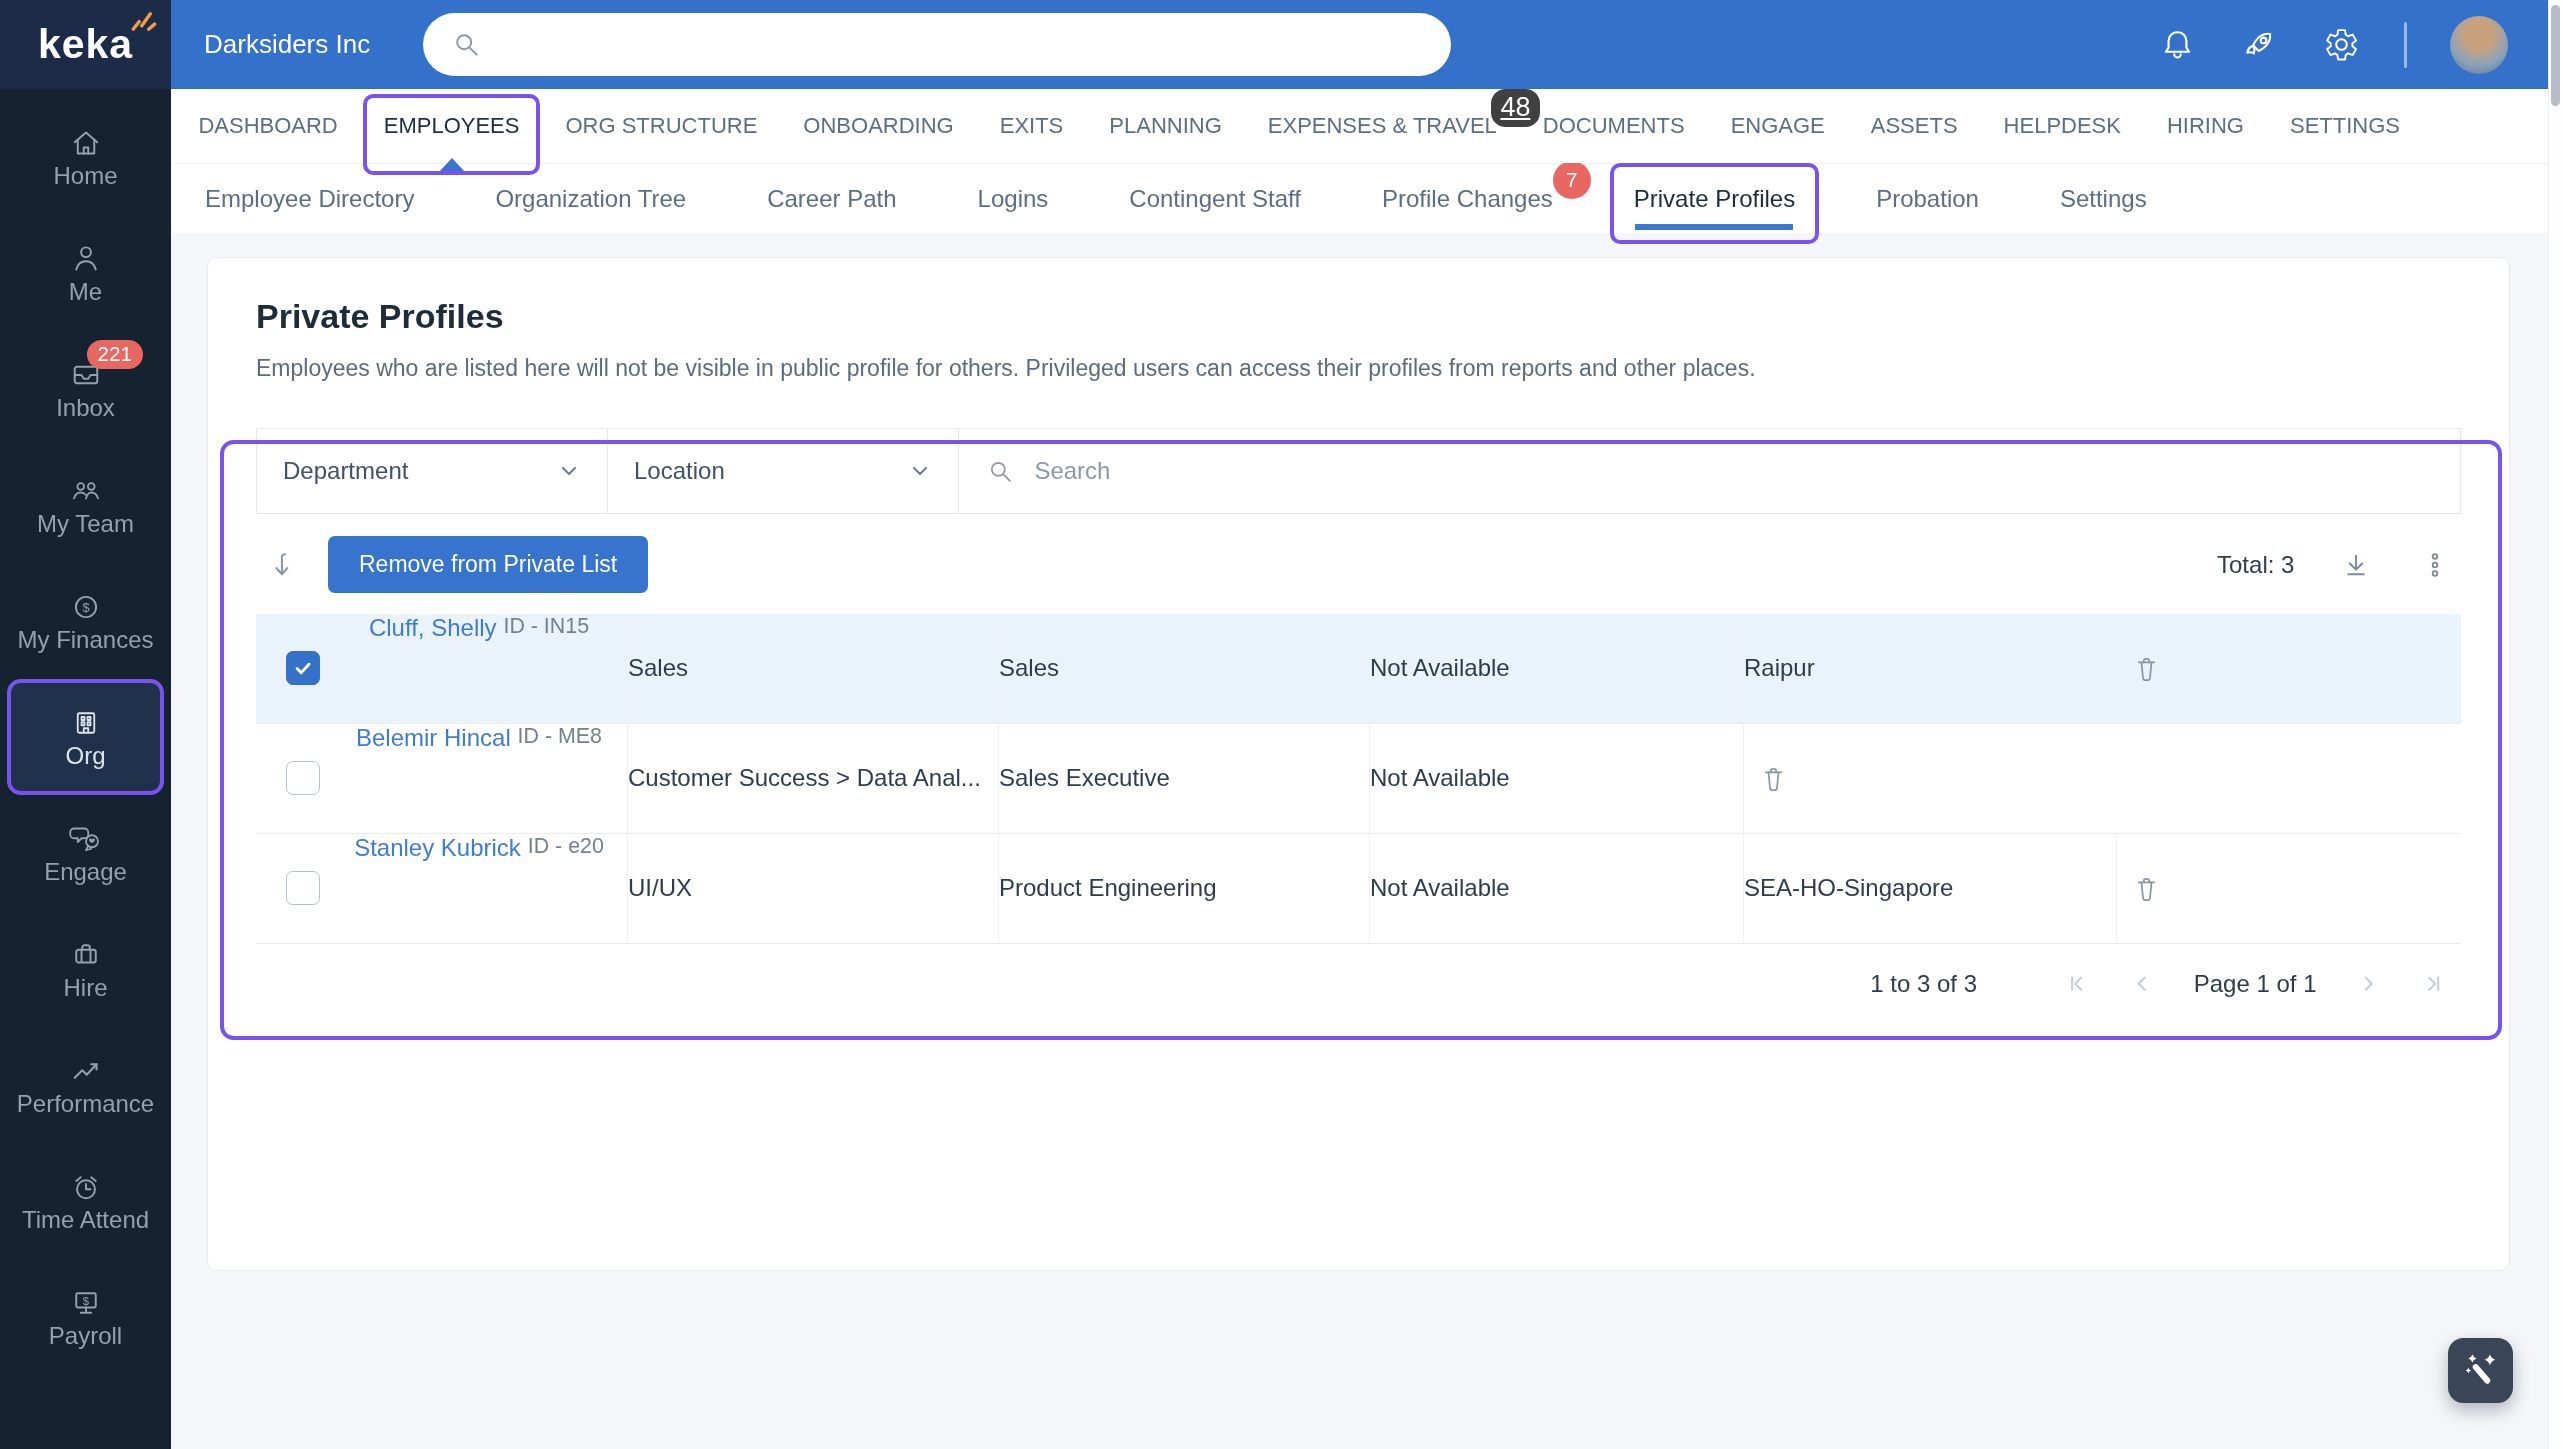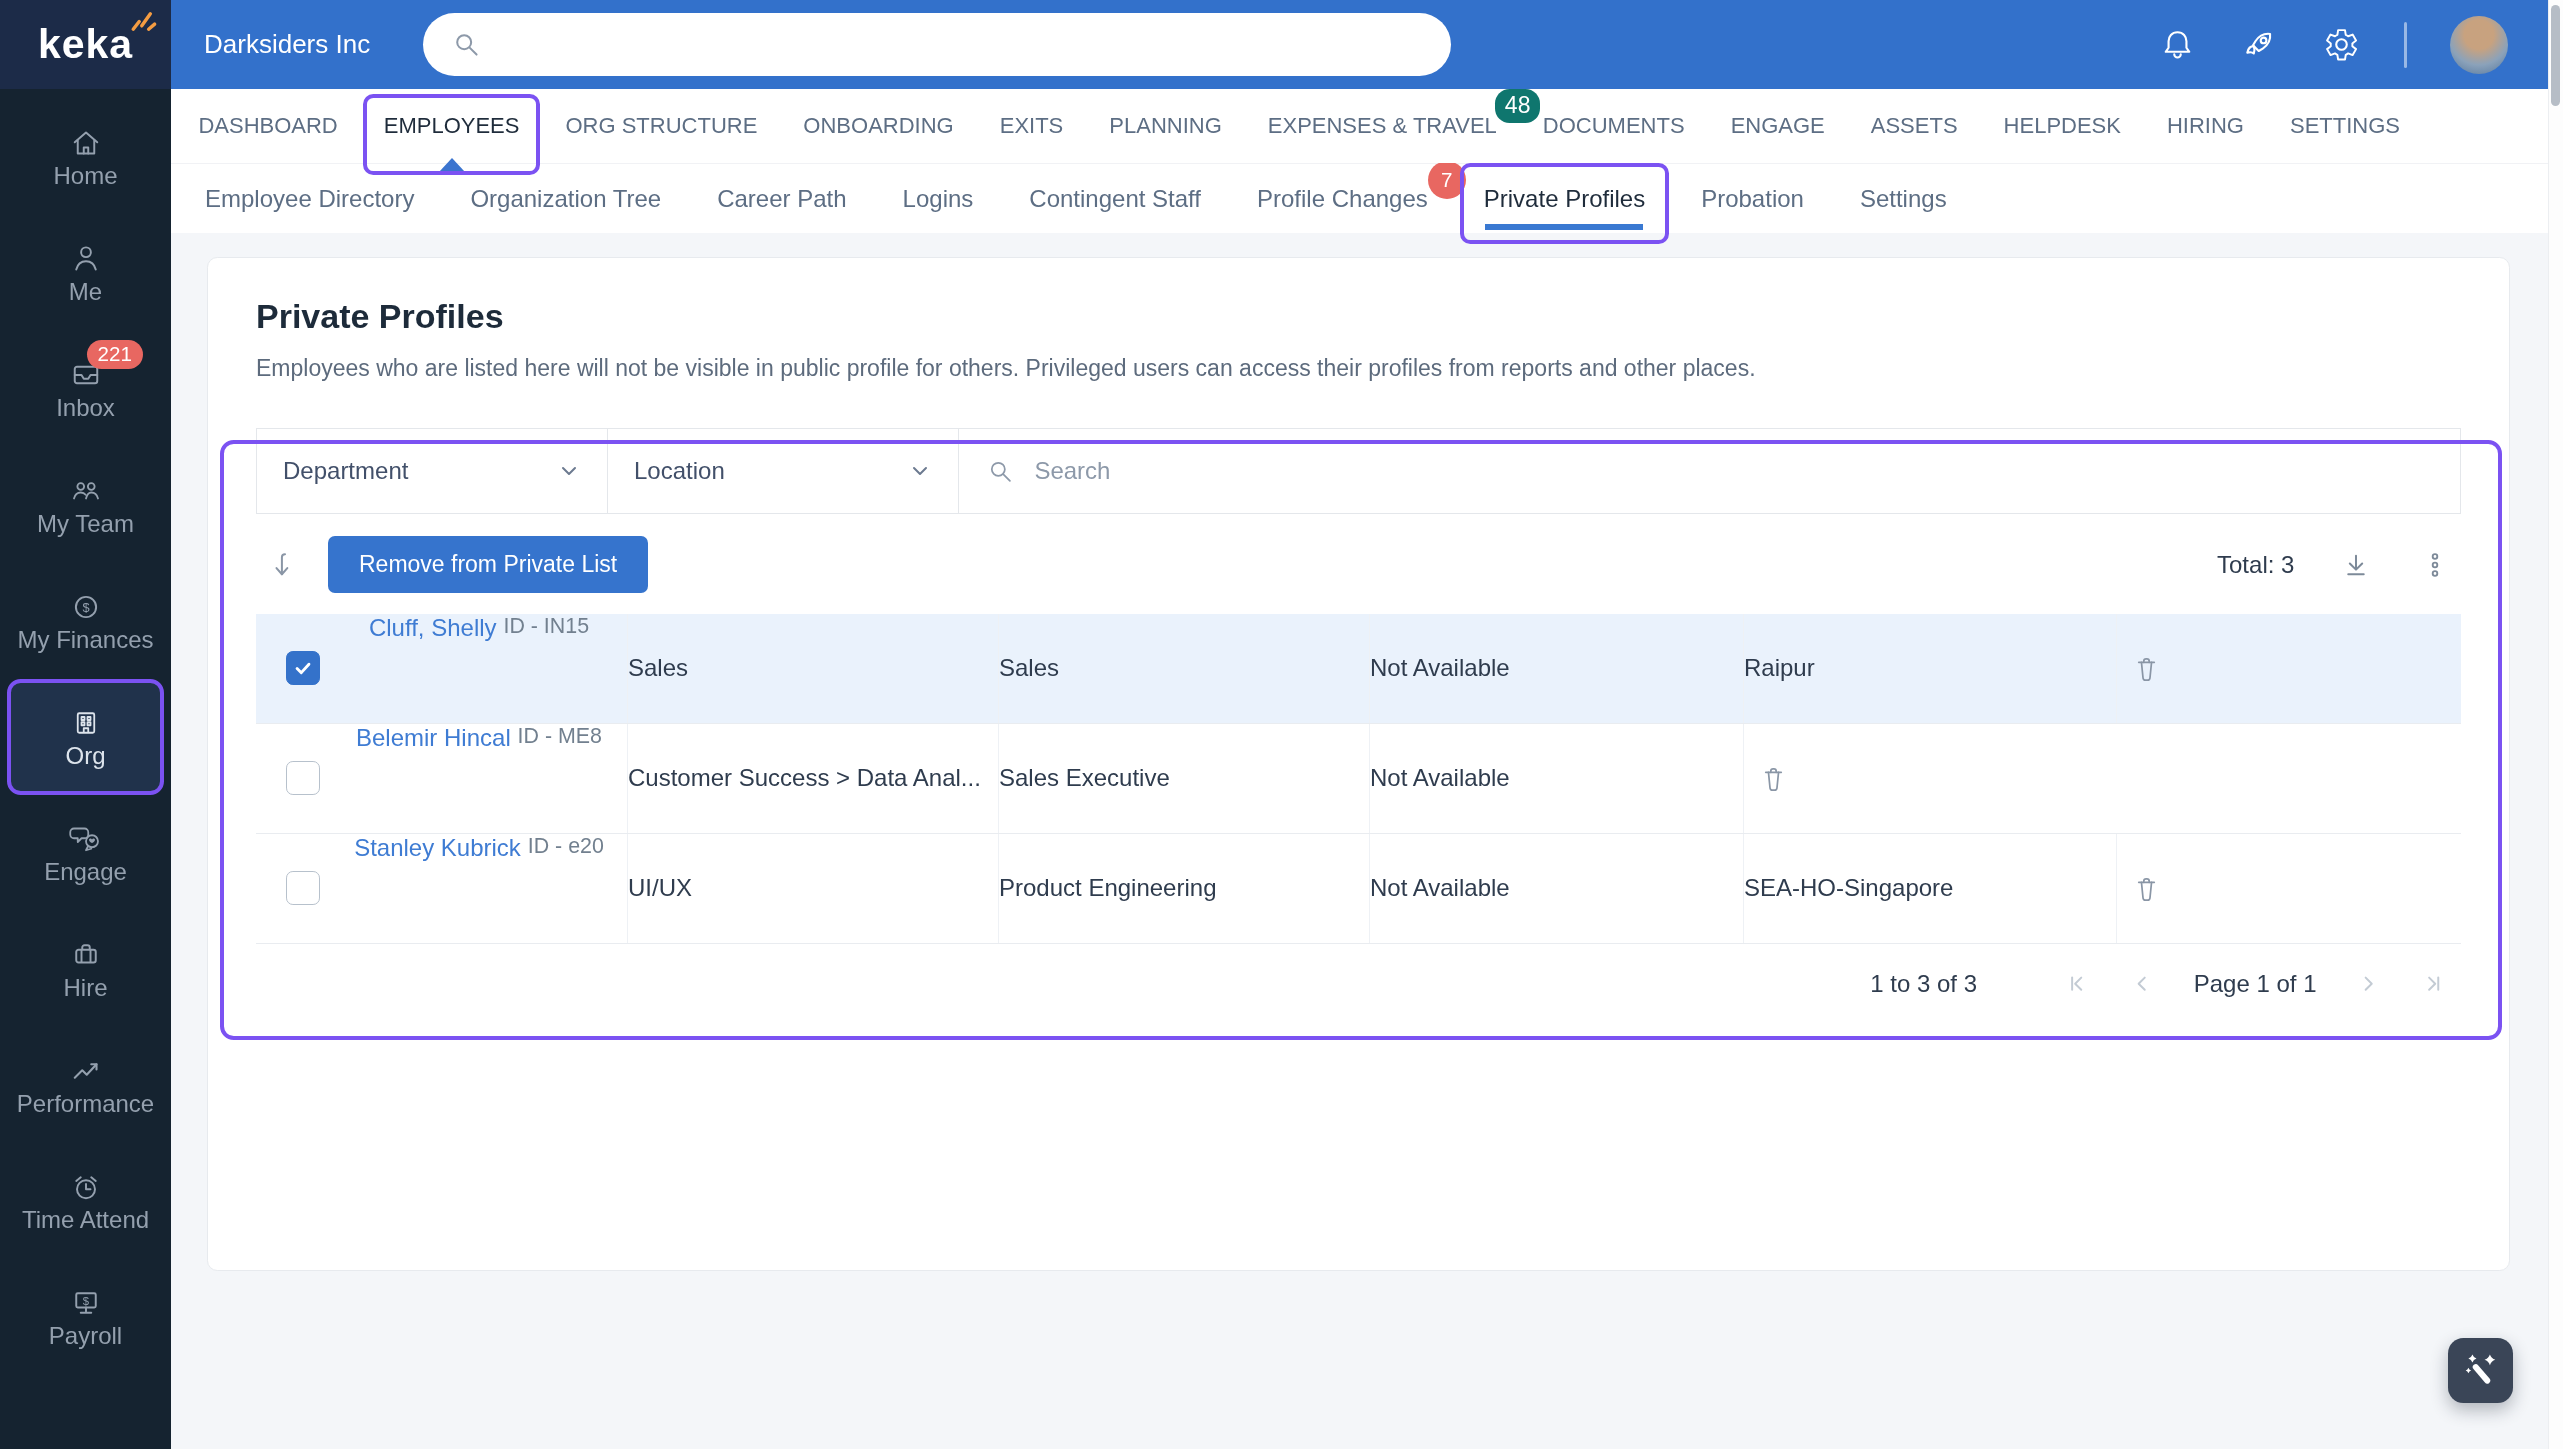--- a/index.html
+++ b/index.html
@@ -40,24 +40,24 @@
 
   
   .navbar{height:74px;background:#fff;display:flex;align-items:center;gap:46px;padding-left:27.4px;
           font-size:22px;color:#5d6e84;position:relative;z-index:5;}
   .nav-item{position:relative;white-space:nowrap;cursor:pointer;}
   .nav-item.active{color:#1f2c3b;font-weight:500;}
   .ann{position:absolute;border:4.3px solid #7b52f2;border-radius:10.3px;pointer-events:none;z-index:7;}
   .nav-item.active .ann{left:-20.6px;right:-20.6px;top:-19px;bottom:-36px;}
   .tab-caret{position:absolute;left:50%;transform:translateX(-50%);bottom:-33px;width:0;height:0;
              border-left:13px solid transparent;border-right:13px solid transparent;border-bottom:14.6px solid #3b74cf;}
-  .nav-badge{position:absolute;top:-24px;right:-43px;background:#0f766e;color:#fff;font-size:23px;
-             padding:3.4px 9.4px;border-radius:14.6px;}
-
-  .subnav{height:70px;background:#fff;display:flex;align-items:center;gap:56px;padding-left:34px;
+  .nav-badge{position:absolute;top:-24px;right:-43px;background:#404040;color:#fff;font-size:27px;
+             padding:3.4px 9.4px;border-radius:14.6px;text-decoration:underline;}
+
+  .subnav{height:70px;background:#fff;display:flex;align-items:center;gap:81px;padding-left:34px;
           font-size:24px;color:#5d6e84;border-top:1.7px solid #f1f2f5;position:relative;z-index:4;}
   .subnav-item{position:relative;white-space:nowrap;cursor:pointer;}
   .subnav-item.active{color:#1f2c3b;}
   .subnav-item.active .underline{position:absolute;left:1.7px;right:1.7px;bottom:-17px;height:5.1px;background:#3a79d2;}
   .subnav-item.active .ann{left:-24px;right:-24px;top:-21.4px;bottom:-31px;}
   .subnav-badge{position:absolute;top:-24px;right:-38px;background:#e86761;color:#fff;width:38px;height:38px;
                 border-radius:50%;display:flex;align-items:center;justify-content:center;font-size:20.6px;}
 
   
   .content{flex:1;position:relative;padding:24px 53px 0 36px;}

